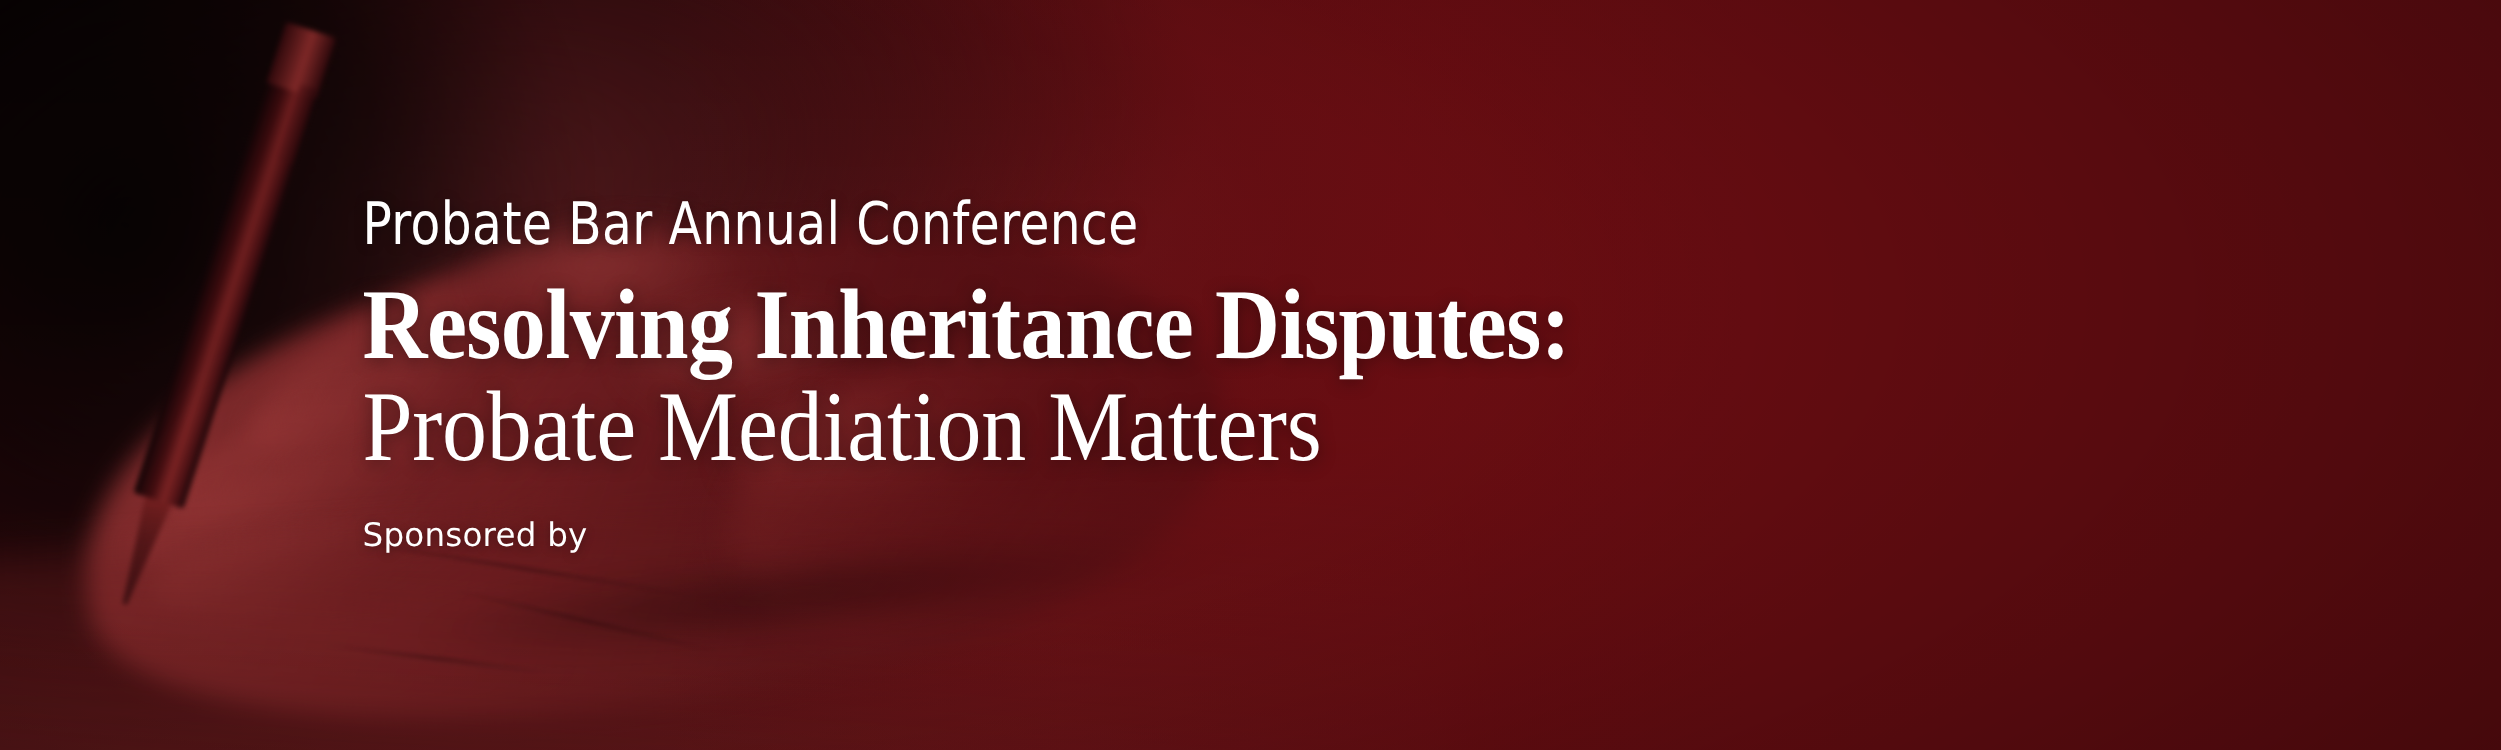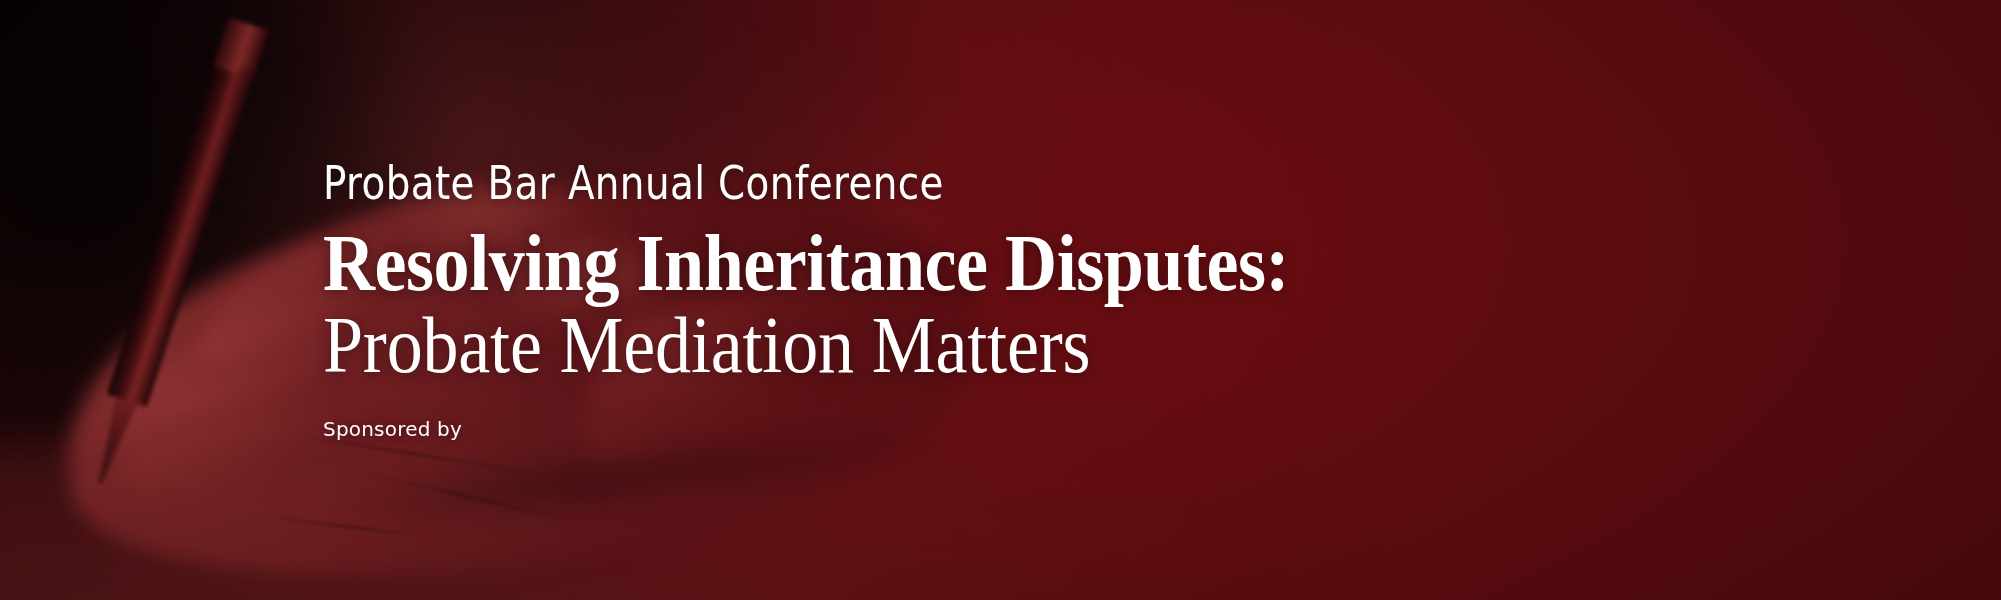--- a/index.html
+++ b/index.html
@@ -158,21 +158,20 @@
     background:radial-gradient(ellipse 95% 120% at 22% 40%, rgba(0,0,0,0) 38%, rgba(0,0,0,.38) 100%);
   }
 
   
   .content{
     position:absolute;
     left:290px; top:0;
     height:100%;
     display:flex; flex-direction:column; justify-content:center;
     color:#fff;
-    margin-left:33px;
   }
 
   .kicker{
     font-family:"DejaVu Sans Condensed","Liberation Sans Narrow","Liberation Sans", sans-serif;
     font-size:47px;
     font-weight:400;
     letter-spacing:.4px;
     line-height:1;
     transform:scaleX(.92);
     transform-origin:left center;
@@ -207,21 +206,21 @@
   }
 
   .sponsor-row{
     display:flex;
     align-items:center;
     gap:28px;
     margin-top:30px;
   }
   .sponsor-label{
     font-family:"DejaVu Sans","Liberation Sans", sans-serif;
-    font-size:20px;
+    font-size:26px;
     font-weight:400;
     letter-spacing:.2px;
     color:#fff;
     white-space:nowrap;
     text-shadow:0 1px 8px rgba(0,0,0,.35);
   }
 
   .logo{
     display:flex;
     align-items:center;

